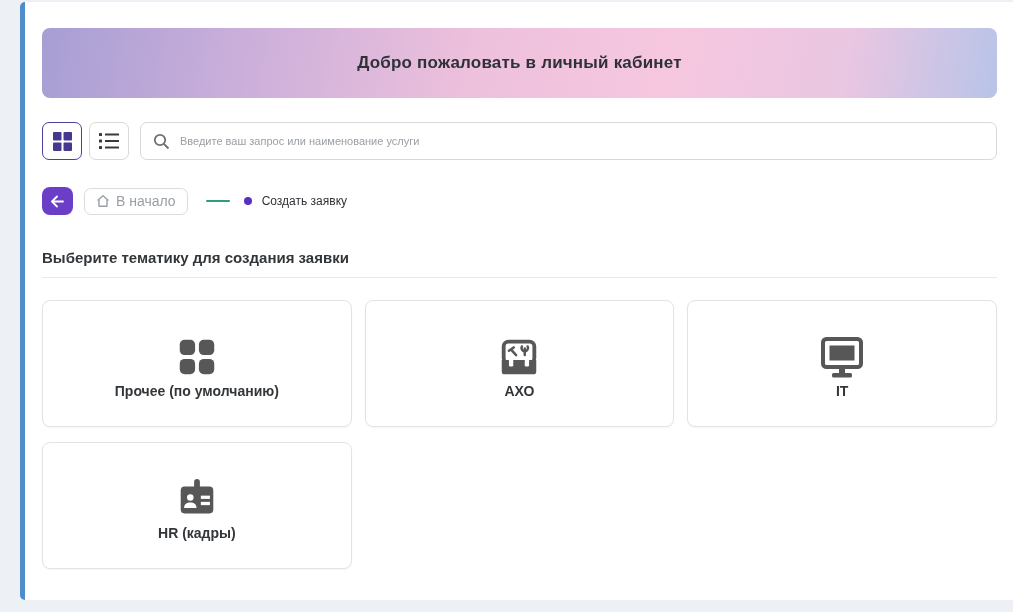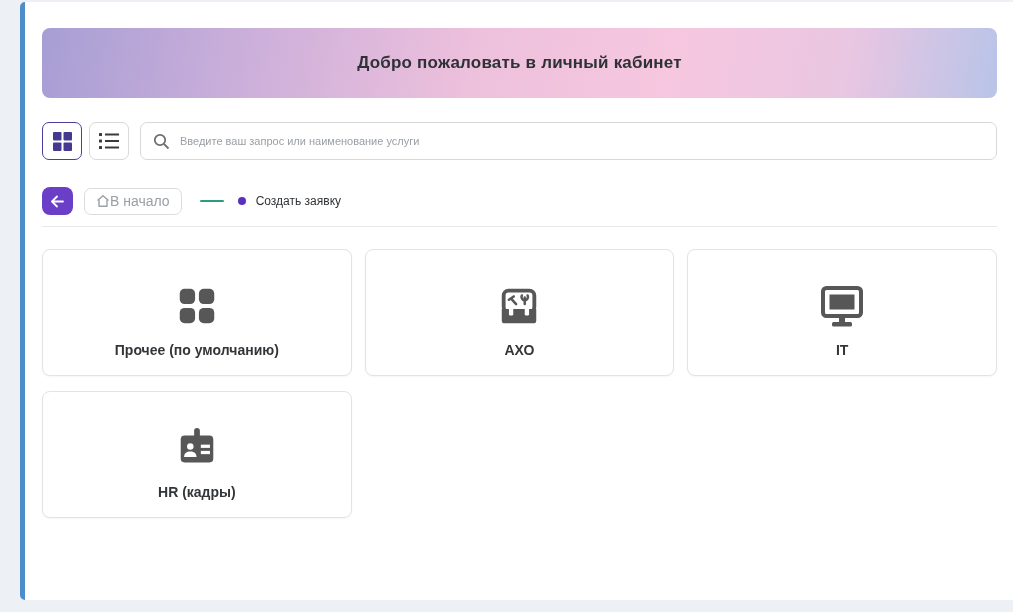--- a/index.html
+++ b/index.html
@@ -56,21 +56,21 @@
   
   .breadcrumb { display: flex; align-items: center; margin-top: 27px; height: 28px; }
   .back-btn {
     width: 31px; height: 28px; border: none; border-radius: 8px;
     background: #6a3ec6; color: #fff; cursor: pointer;
     display: flex; align-items: center; justify-content: center;
   }
   .crumb-chip {
     margin-left: 11px; height: 27px; padding: 0 11px;
     border: 1px solid #dcdcdc; border-radius: 7px; background: #fff;
-    display: flex; align-items: center; 
+    display: flex; align-items: center; gap: 6px;
     color: #9aa0a6; font-size: 14px; cursor: pointer;
   }
   .crumb-dash {
     display: inline-block; width: 24px; height: 0;
     border-top: 2px solid #2f9c80; border-radius: 2px; margin: 0 14px 0 18px;
   }
   .crumb-dot {
     width: 8px; height: 8px; border-radius: 50%; background: #5b2fc0;
     display: inline-block; margin-right: 10px;
   }
@@ -86,21 +86,21 @@
     gap: 15px 13px;
   }
   .card {
     height: 127px; background: #fff;
     border: 1px solid #e3e3e3; border-radius: 8px;
     box-shadow: 0 1px 2px rgba(0,0,0,0.04);
     display: flex; flex-direction: column; align-items: center;
     padding-top: 30px; cursor: pointer;
   }
   .card-icon { height: 52px; display: flex; align-items: center; justify-content: center; }
-  .card-label { margin-top: 10px; font-size: 14px; font-weight: 700; color: #333639; }
+  .card-label { font-size: 14px; font-weight: 700; color: #333639; }
   svg { display: block; }
 </style>
 </head>
 <body>
 
 <div class="panel">
   <div class="content">
 
     <div class="banner">
       <div class="banner-title">Добро пожаловать в личный кабинет</div>
@@ -158,20 +158,21 @@
             <path d="M3 5.8 V12.3 H11 V5.8"></path>
           </svg>
         </span>
         <span>В начало</span>
       </div>
       <span class="crumb-dash"></span>
       <span class="crumb-dot"></span>
       <span class="crumb-current">Создать заявку</span>
     </div>
 
+    <div class="section-title">Выберите тематику для создания заявки</div>
     <hr class="section-divider">
 
     <div class="cards">
 
       <div class="card">
         <span class="card-icon">
           <svg width="46" height="46" viewBox="0 0 48 48" fill="#575757">
             <rect x="6" y="6" width="16" height="16" rx="5"></rect>
             <rect x="26" y="6" width="16" height="16" rx="5"></rect>
             <rect x="6" y="26" width="16" height="16" rx="5"></rect>

